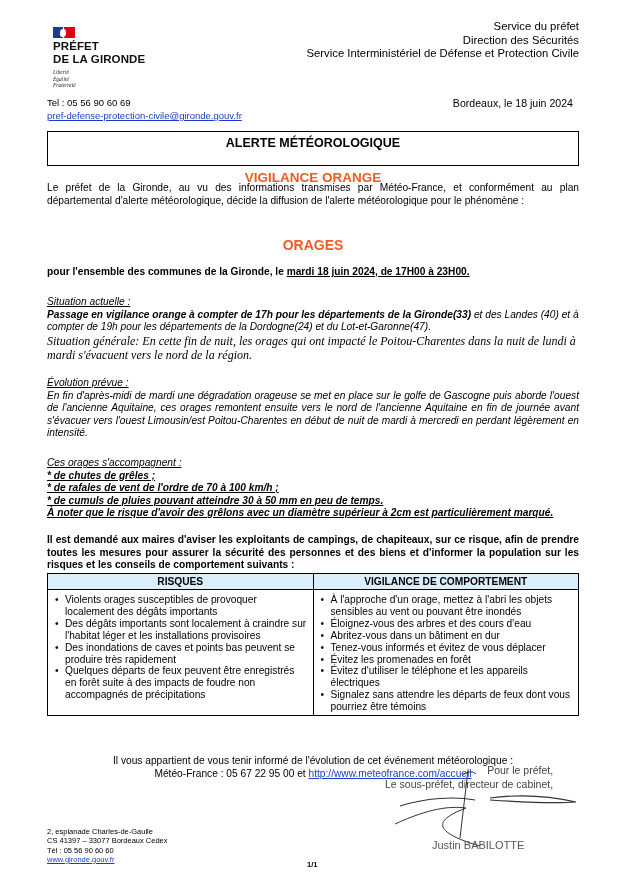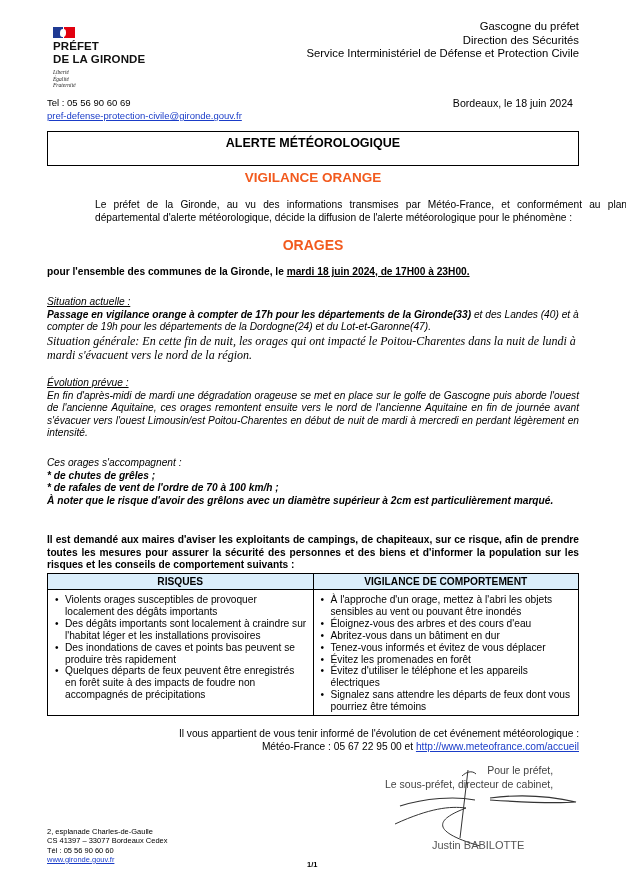--- a/index.html
+++ b/index.html
@@ -48,54 +48,55 @@
   <div>PRÉFET</div>
   <div>DE LA GIRONDE</div>
 </div>
 <div class="abs motto">
   <div>Liberté</div>
   <div>Égalité</div>
   <div>Fraternité</div>
 </div>
 
 <div class="abs right-header">
-  <div>Gascogne du préfet</div>
+  <div>Service du préfet</div>
   <div>Direction des Sécurités</div>
   <div>Service Interministériel de Défense et Protection Civile</div>
 </div>
 
 <div class="abs tel">Tel : 05 56 90 60 69</div>
 <a class="abs email">pref-defense-protection-civile@gironde.gouv.fr</a>
 <div class="abs date">Bordeaux, le 18 juin 2024</div>
 
 <div class="abs alert-box">ALERTE MÉTÉOROLOGIQUE</div>
 
 <div class="abs orange" style="left:47px; top:170px; width:532px;">VIGILANCE ORANGE</div>
 
-<div class="abs para" style="top:199px;margin-left:48px;">Le préfet de la Gironde, au vu des informations transmises par Météo-France, et conformément au plan départemental d'alerte météorologique, décide la diffusion de l'alerte météorologique pour le phénomène :</div>
+<div class="abs para" style="top:182px;">Le préfet de la Gironde, au vu des informations transmises par Météo-France, et conformément au plan départemental d'alerte météorologique, décide la diffusion de l'alerte météorologique pour le phénomène :</div>
 
 <div class="abs orange" style="left:47px; top:237px; width:532px; font-size:14px;">ORAGES</div>
 
 <div class="abs para b" style="top:266px; text-align:left;"><span>pour l'ensemble des communes de la Gironde, le </span><span class="u">mardi 18 juin 2024, de 17H00 à 23H00.</span></div>
 
 <div class="abs para i" style="top:296px;">
   <div class="u">Situation actuelle :</div>
   <div style="text-align:left;"><span class="b">Passage en vigilance orange à compter de 17h pour les départements de la Gironde(33)</span><span> et des Landes (40) et à compter de 19h pour les départements de la Dordogne(24) et du Lot-et-Garonne(47).</span></div>
   <div class="serif" style="text-align:left;">Situation générale: En cette fin de nuit, les orages qui ont impacté le Poitou-Charentes dans la nuit de lundi à mardi s'évacuent vers le nord de la région.</div>
 </div>
 
 <div class="abs para i" style="top:377px;">
   <div class="u">Évolution prévue :</div>
   <div>En fin d'après-midi de mardi une dégradation orageuse se met en place sur le golfe de Gascogne puis aborde l'ouest de l'ancienne Aquitaine, ces orages remontent ensuite vers le nord de l'ancienne Aquitaine en fin de journée avant s'évacuer vers l'ouest Limousin/est Poitou-Charentes en début de nuit de mardi à mercredi en perdant légèrement en intensité.</div>
 </div>
 
-<div class="abs para i" style="top:457px; text-align:left;">
+<div class="abs para i" style="top:457px; text-align:left;text-decoration:underline;">
   <div>Ces orages s'accompagnent :</div>
   <div class="b">* de chutes de grêles ;</div>
   <div class="b">* de rafales de vent de l'ordre de 70 à 100 km/h ;</div>
+  <div class="b">* de cumuls de pluies pouvant atteindre 30 à 50 mm en peu de temps.</div>
   <div class="b">À noter que le risque d'avoir des grêlons avec un diamètre supérieur à 2cm est particulièrement marqué.</div>
 </div>
 
 <div class="abs para b" style="top:534px;">Il est demandé aux maires d'aviser les exploitants de campings, de chapiteaux, sur ce risque, afin de prendre toutes les mesures pour assurer la sécurité des personnes et des biens et d'informer la population sur les risques et les conseils de comportement suivants :</div>
 
 <table class="rc">
   <thead>
     <tr>
       <th style="width:50%;">RISQUES</th>
       <th>VIGILANCE DE COMPORTEMENT</th>
@@ -119,21 +120,21 @@
             <li><span class="bullet">•</span><span>Tenez-vous informés et évitez de vous déplacer</span></li>
             <li><span class="bullet">•</span><span>Évitez les promenades en forêt</span></li>
             <li><span class="bullet">•</span><span>Évitez d'utiliser le téléphone et les appareils électriques</span></li>
             <li><span class="bullet">•</span><span>Signalez sans attendre les départs de feux dont vous pourriez être témoins</span></li>
           </ul>
       </td>
     </tr>
   </tbody>
 </table>
 
-<div class="abs para" style="top:727px; text-align:right; line-height:13px;">
+<div class="abs para" style="top:754px; text-align:center; line-height:13px;">
   <div>Il vous appartient de vous tenir informé de l'évolution de cet événement météorologique :</div>
   <div><span>Météo-France : 05 67 22 95 00 et </span><a class="u">http://www.meteofrance.com/accueil</a></div>
 </div>
 
 <div class="abs signature">
   <div>Pour le préfet,</div>
   <div>Le sous-préfet, directeur de cabinet,</div>
 </div>
 <svg class="abs" style="left:380px; top:768px;" width="200" height="80">
   <path d="M88 2 L80 70" stroke="#333" stroke-width="1" fill="none"></path>

